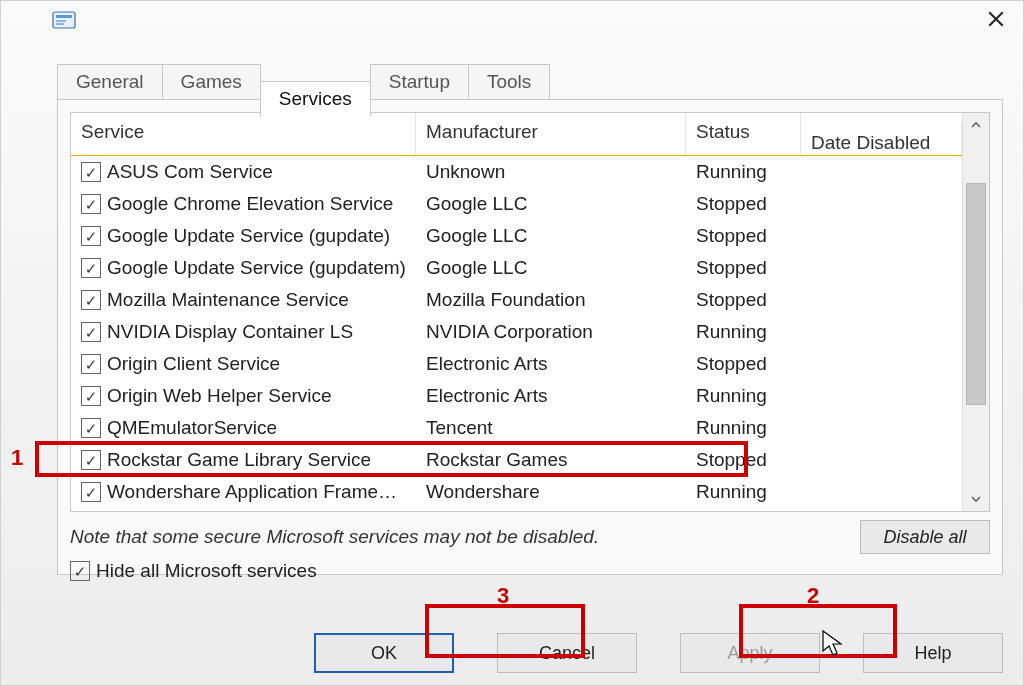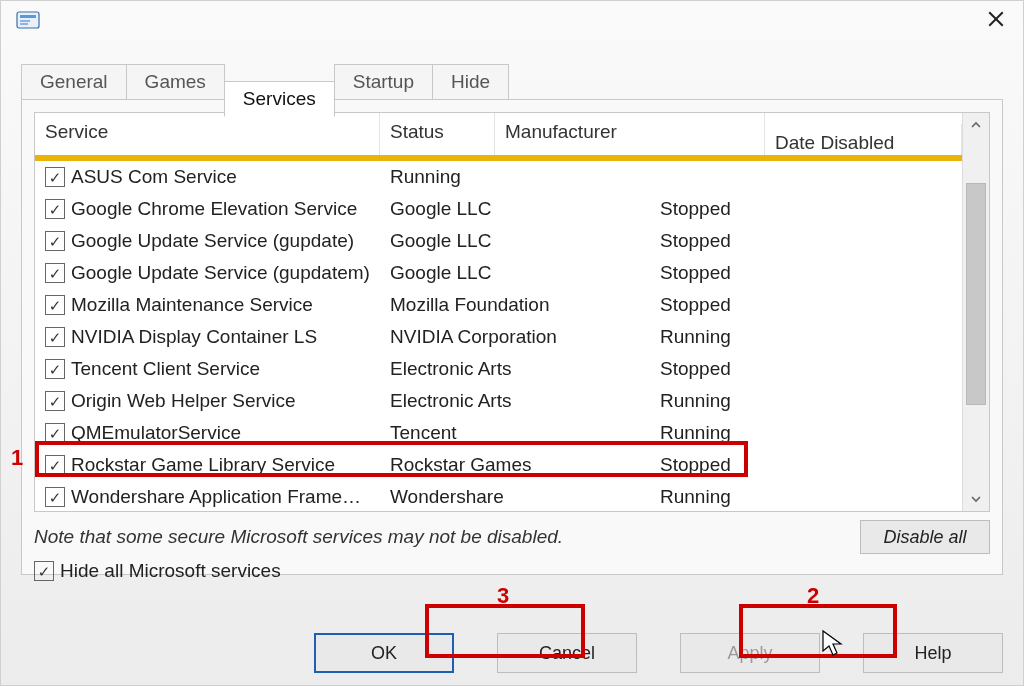--- a/index.html
+++ b/index.html
@@ -13,20 +13,21 @@
     background: #fff;
     overflow: hidden;
   }
   .window {
     width: 1024px;
     height: 686px;
     background: linear-gradient(#fafafa, #ececec);
     border: 1px solid #d0d0d0;
     box-sizing: border-box;
     position: relative;
+    padding-left: 36px;
   }
   .titlebar {
     height: 40px;
     display: flex;
     align-items: center;
     justify-content: space-between;
     padding: 0 8px;
   }
   .titlebar .app-icon {
     width: 28px;
@@ -82,21 +83,21 @@
     flex-direction: row;
   }
   .list-main {
     flex: 1;
     overflow: hidden;
     position: relative;
   }
   .list-header {
     display: flex;
     height: 42px;
-    border-bottom: 6px solid #eab308;
+    border-bottom: 1px solid #eab308;
   }
   .list-header .col {
     padding: 8px 10px;
     font-size: 19px;
     color: #333;
     border-right: 1px solid #e4e4e4;
     box-sizing: border-box;
     white-space: nowrap;
     overflow: hidden;
   }
@@ -251,39 +252,40 @@
         <line x1="14" y1="2" x2="2" y2="14" stroke="#222" stroke-width="1.8"></line>
       </svg>
     </span>
   </div>
 
   <div class="tabstrip">
     <div class="tab">General</div>
     <div class="tab">Games</div>
     <div class="tab active">Services</div>
     <div class="tab">Startup</div>
-    <div class="tab">Hide</div>
+    <div class="tab">Tools</div>
   </div>
 
   <div class="panel">
 
     <div class="listbox">
       <div class="list-main">
         <div class="list-header">
           <div class="col col-svc">Service</div>
+          <div class="col col-mfr">Manufacturer</div>
           <div class="col col-stat">Status</div>
-          <div class="col col-mfr">Manufacturer</div>
           <div class="col col-date">Date Disabled</div>
         </div>
         <div class="list-body" id="list-body">
             <div class="row">
               <div class="cell svc col-svc">
                 <span class="chk">✓</span>
                 <span>ASUS Com Service</span>
               </div>
+              <div class="cell col-mfr">Unknown</div>
               <div class="cell col-stat">Running</div>
               <div class="cell col-date"></div>
             </div>
             <div class="row">
               <div class="cell svc col-svc">
                 <span class="chk">✓</span>
                 <span>Google Chrome Elevation Service</span>
               </div>
               <div class="cell col-mfr">Google LLC</div>
               <div class="cell col-stat">Stopped</div>
@@ -321,21 +323,21 @@
                 <span class="chk">✓</span>
                 <span>NVIDIA Display Container LS</span>
               </div>
               <div class="cell col-mfr">NVIDIA Corporation</div>
               <div class="cell col-stat">Running</div>
               <div class="cell col-date"></div>
             </div>
             <div class="row">
               <div class="cell svc col-svc">
                 <span class="chk">✓</span>
-                <span>Tencent Client Service</span>
+                <span>Origin Client Service</span>
               </div>
               <div class="cell col-mfr">Electronic Arts</div>
               <div class="cell col-stat">Stopped</div>
               <div class="cell col-date"></div>
             </div>
             <div class="row">
               <div class="cell svc col-svc">
                 <span class="chk">✓</span>
                 <span>Origin Web Helper Service</span>
               </div>

